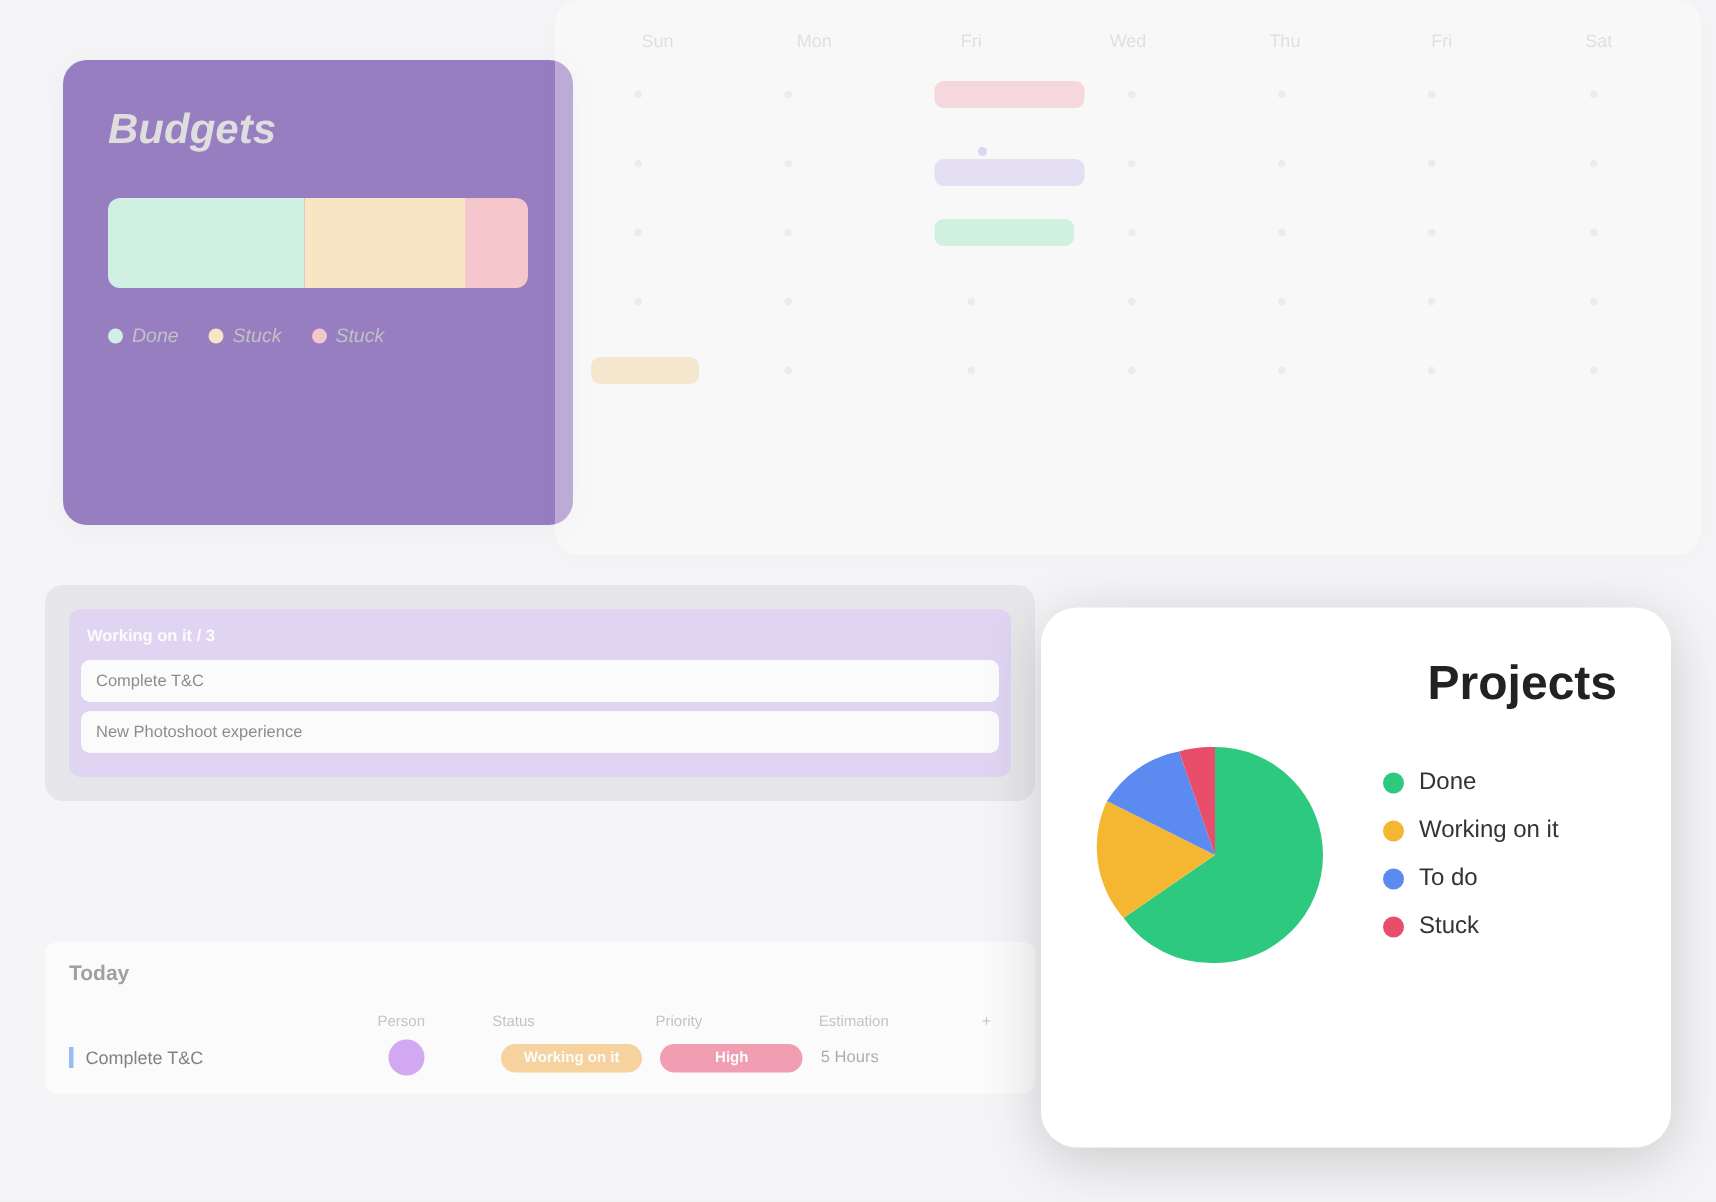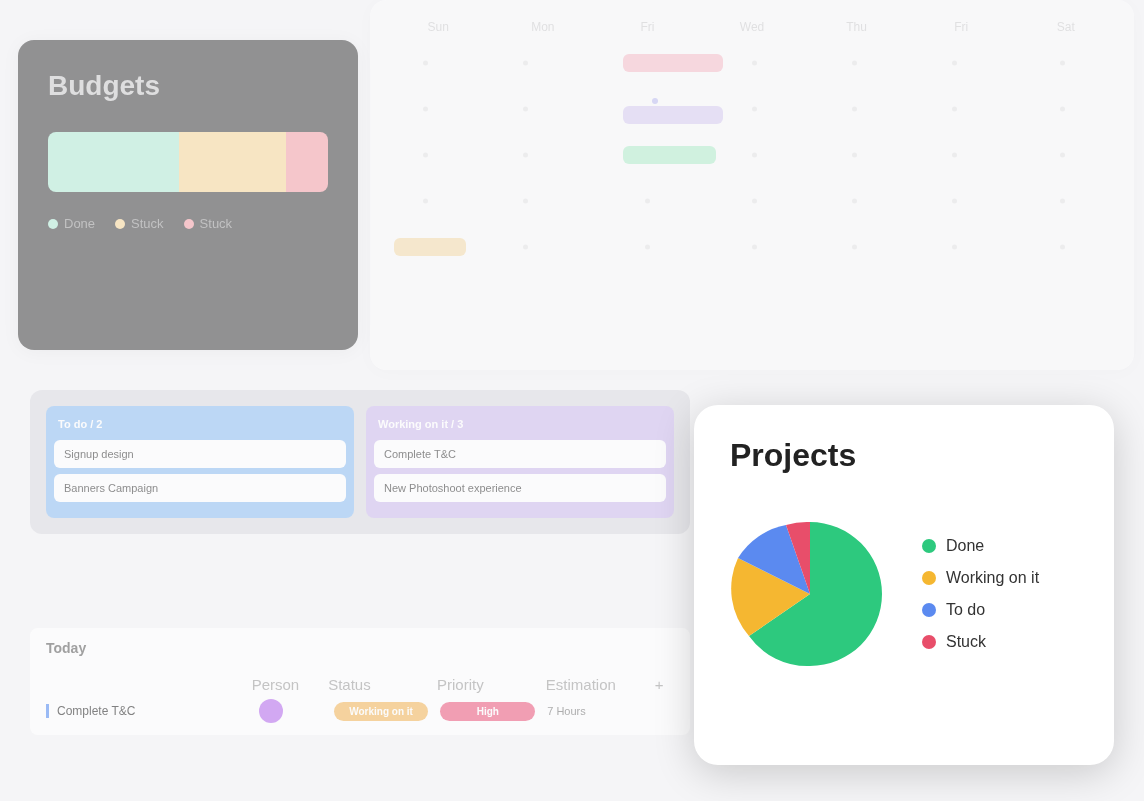--- a/index.html
+++ b/index.html
@@ -15,28 +15,29 @@
     .background-panel {
       position: absolute;
       top: 0; left: 0; right: 0; bottom: 0;
       background: #f5f5f7;
     }
 
     
     .budgets-card {
       position: absolute;
       top: 40px;
-      left: 18px;
+      left: 42px;
       width: 340px;
       height: 310px;
-      background: #404040;
+      background: #4c1d95;
       border-radius: 16px;
       padding: 30px;
       opacity: 0.55;
       box-shadow: 0 2px 20px rgba(0,0,0,0.08);
+      font-style: italic;
     }
     .budgets-title {
       font-size: 28px;
       font-weight: 700;
       color: #ccc;
       margin-bottom: 30px;
     }
     .budget-bar {
       display: flex;
       height: 60px;
@@ -233,22 +234,22 @@
       height: 360px;
       background: white;
       border-radius: 24px;
       padding: 32px 36px;
       box-shadow: 0 8px 40px rgba(0,0,0,0.18);
     }
     .projects-title {
       font-size: 32px;
       font-weight: 800;
       color: #222;
-      margin-bottom: 40px;
-      text-align: left;
+      margin-bottom: 16px;
+      text-align: right;
     }
     .projects-content {
       display: flex;
       align-items: center;
       gap: 32px;
     }
     .pie-container {
       width: 160px;
       height: 160px;
       flex-shrink: 0;
@@ -362,58 +363,53 @@
       <div class="cal-dot" style="left:64%; top:50%; transform:translateY(-50%)"></div>
       <div class="cal-dot" style="left:78%; top:50%; transform:translateY(-50%)"></div>
       <div class="cal-dot" style="left:93%; top:50%; transform:translateY(-50%)"></div>
     </div>
   </div>
 </div>
 
 <div class="kanban-wrapper">
   <div class="kanban-columns">
 
-    <div class="kanban-col col-todo">
-      <div class="col-header">To do / 2</div>
-      <div class="kanban-card">Signup design</div>
-      <div class="kanban-card">Banners Campaign</div>
-    </div>
 
     <div class="kanban-col col-working">
       <div class="col-header">Working on it / 3</div>
       <div class="kanban-card">Complete T&amp;C</div>
       <div class="kanban-card">New Photoshoot experience</div>
     </div>
 
   </div>
 </div>
 
 <div class="today-section">
   <div class="today-label">Today</div>
 
-  <div style="display:flex; gap:12px; margin-bottom:6px; font-size:15px; color:#aaa;">
+  <div style="display:flex; gap:12px; margin-bottom:6px; font-size:10px; color:#aaa;">
     <div style="flex:3;"></div>
     <div style="flex:1;">Person</div>
     <div style="flex:1.5;">Status</div>
     <div style="flex:1.5;">Priority</div>
     <div style="flex:1.5;">Estimation</div>
     <div style="flex:0.3;">+</div>
   </div>
   <div class="today-row">
     <div class="today-task">Complete T&amp;C</div>
     <div class="today-person">
       <div class="avatar-circle"></div>
     </div>
     <div class="today-status">
       <div class="status-badge">Working on it</div>
     </div>
     <div class="today-priority">
       <div class="priority-badge">High</div>
     </div>
-    <div class="today-est">7 Hours</div>
+    <div class="today-est">5 Hours</div>
     <div style="width:20px;"></div>
   </div>
 </div>
 
 <div class="projects-card">
   <div class="projects-title">Projects</div>
   <div class="projects-content">
     <div class="pie-container">
       
       <svg viewBox="0 0 160 160" width="160" height="160">

